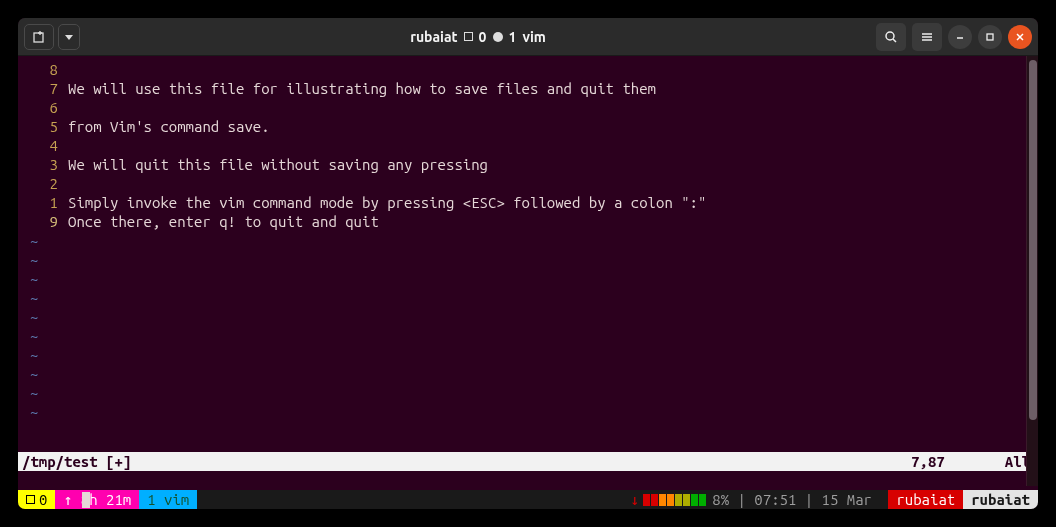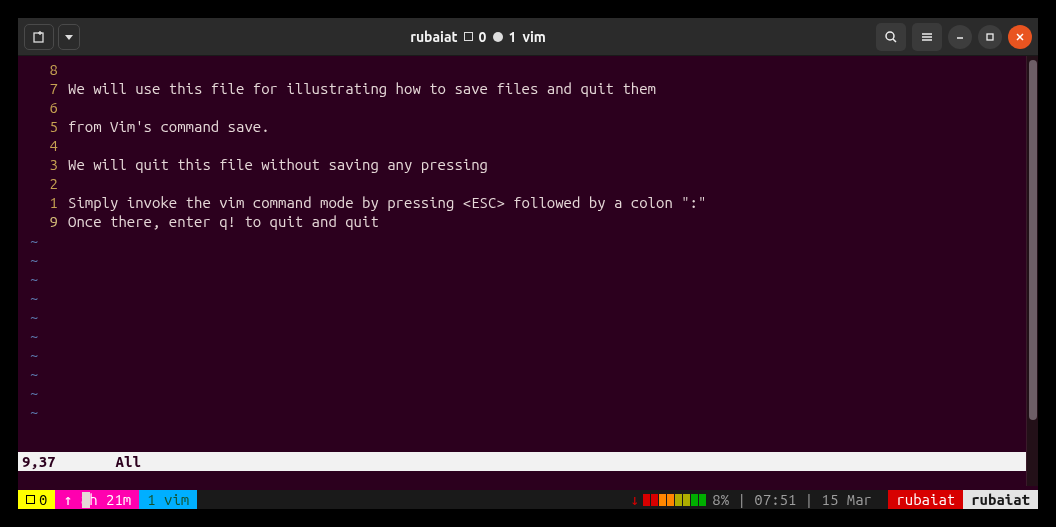--- a/index.html
+++ b/index.html
@@ -13,21 +13,21 @@
     overflow: hidden;
     position: relative;
   }
   .window {
     position: absolute;
     left: 18px;
     top: 18px;
     width: 1020px;
     height: 491px;
     background: #2c001e;
-    border-radius: 0;
+    border-radius: 7px;
     box-shadow: 0 4px 20px rgba(0,0,0,0.7);
     display: flex;
     flex-direction: column;
     overflow: hidden;
   }
   
   .titlebar {
     height: 38px;
     background: #2b2b2b;
     display: flex;
@@ -247,21 +247,22 @@
       <div class="row tilde-row"><div class="gutter">.</div><div class="content"><span class="tilde" style="margin-left:-38px">~</span></div></div>
       <div class="row tilde-row"><div class="gutter">.</div><div class="content"><span class="tilde" style="margin-left:-38px">~</span></div></div>
       <div class="row tilde-row"><div class="gutter">.</div><div class="content"><span class="tilde" style="margin-left:-38px">~</span></div></div>
       <div class="row tilde-row"><div class="gutter">.</div><div class="content"><span class="tilde" style="margin-left:-38px">~</span></div></div>
       <div class="row tilde-row"><div class="gutter">.</div><div class="content"><span class="tilde" style="margin-left:-38px">~</span></div></div>
       <div class="row tilde-row"><div class="gutter">.</div><div class="content"><span class="tilde" style="margin-left:-38px">~</span></div></div>
       <div class="row tilde-row"><div class="gutter">.</div><div class="content"><span class="tilde" style="margin-left:-38px">~</span></div></div>
     </div>
 
   <div class="statusline">
-    <span class="pos">9,37</span>
+    <span class="left">/tmp/test [+]</span>
+    <span class="pos">7,87</span>
     <span class="pct">All</span>
   </div>
 
   <div class="cmdline">
     <span>:q!</span><span class="cmd-cursor"></span>
   </div>
 
   <div class="tmuxbar">
     <div class="seg seg-yellow"><span class="ysq"></span><span>0</span></div>
     <div class="seg seg-magenta"><span class="up-arrow">↑ </span><span>8h 21m</span></div>

